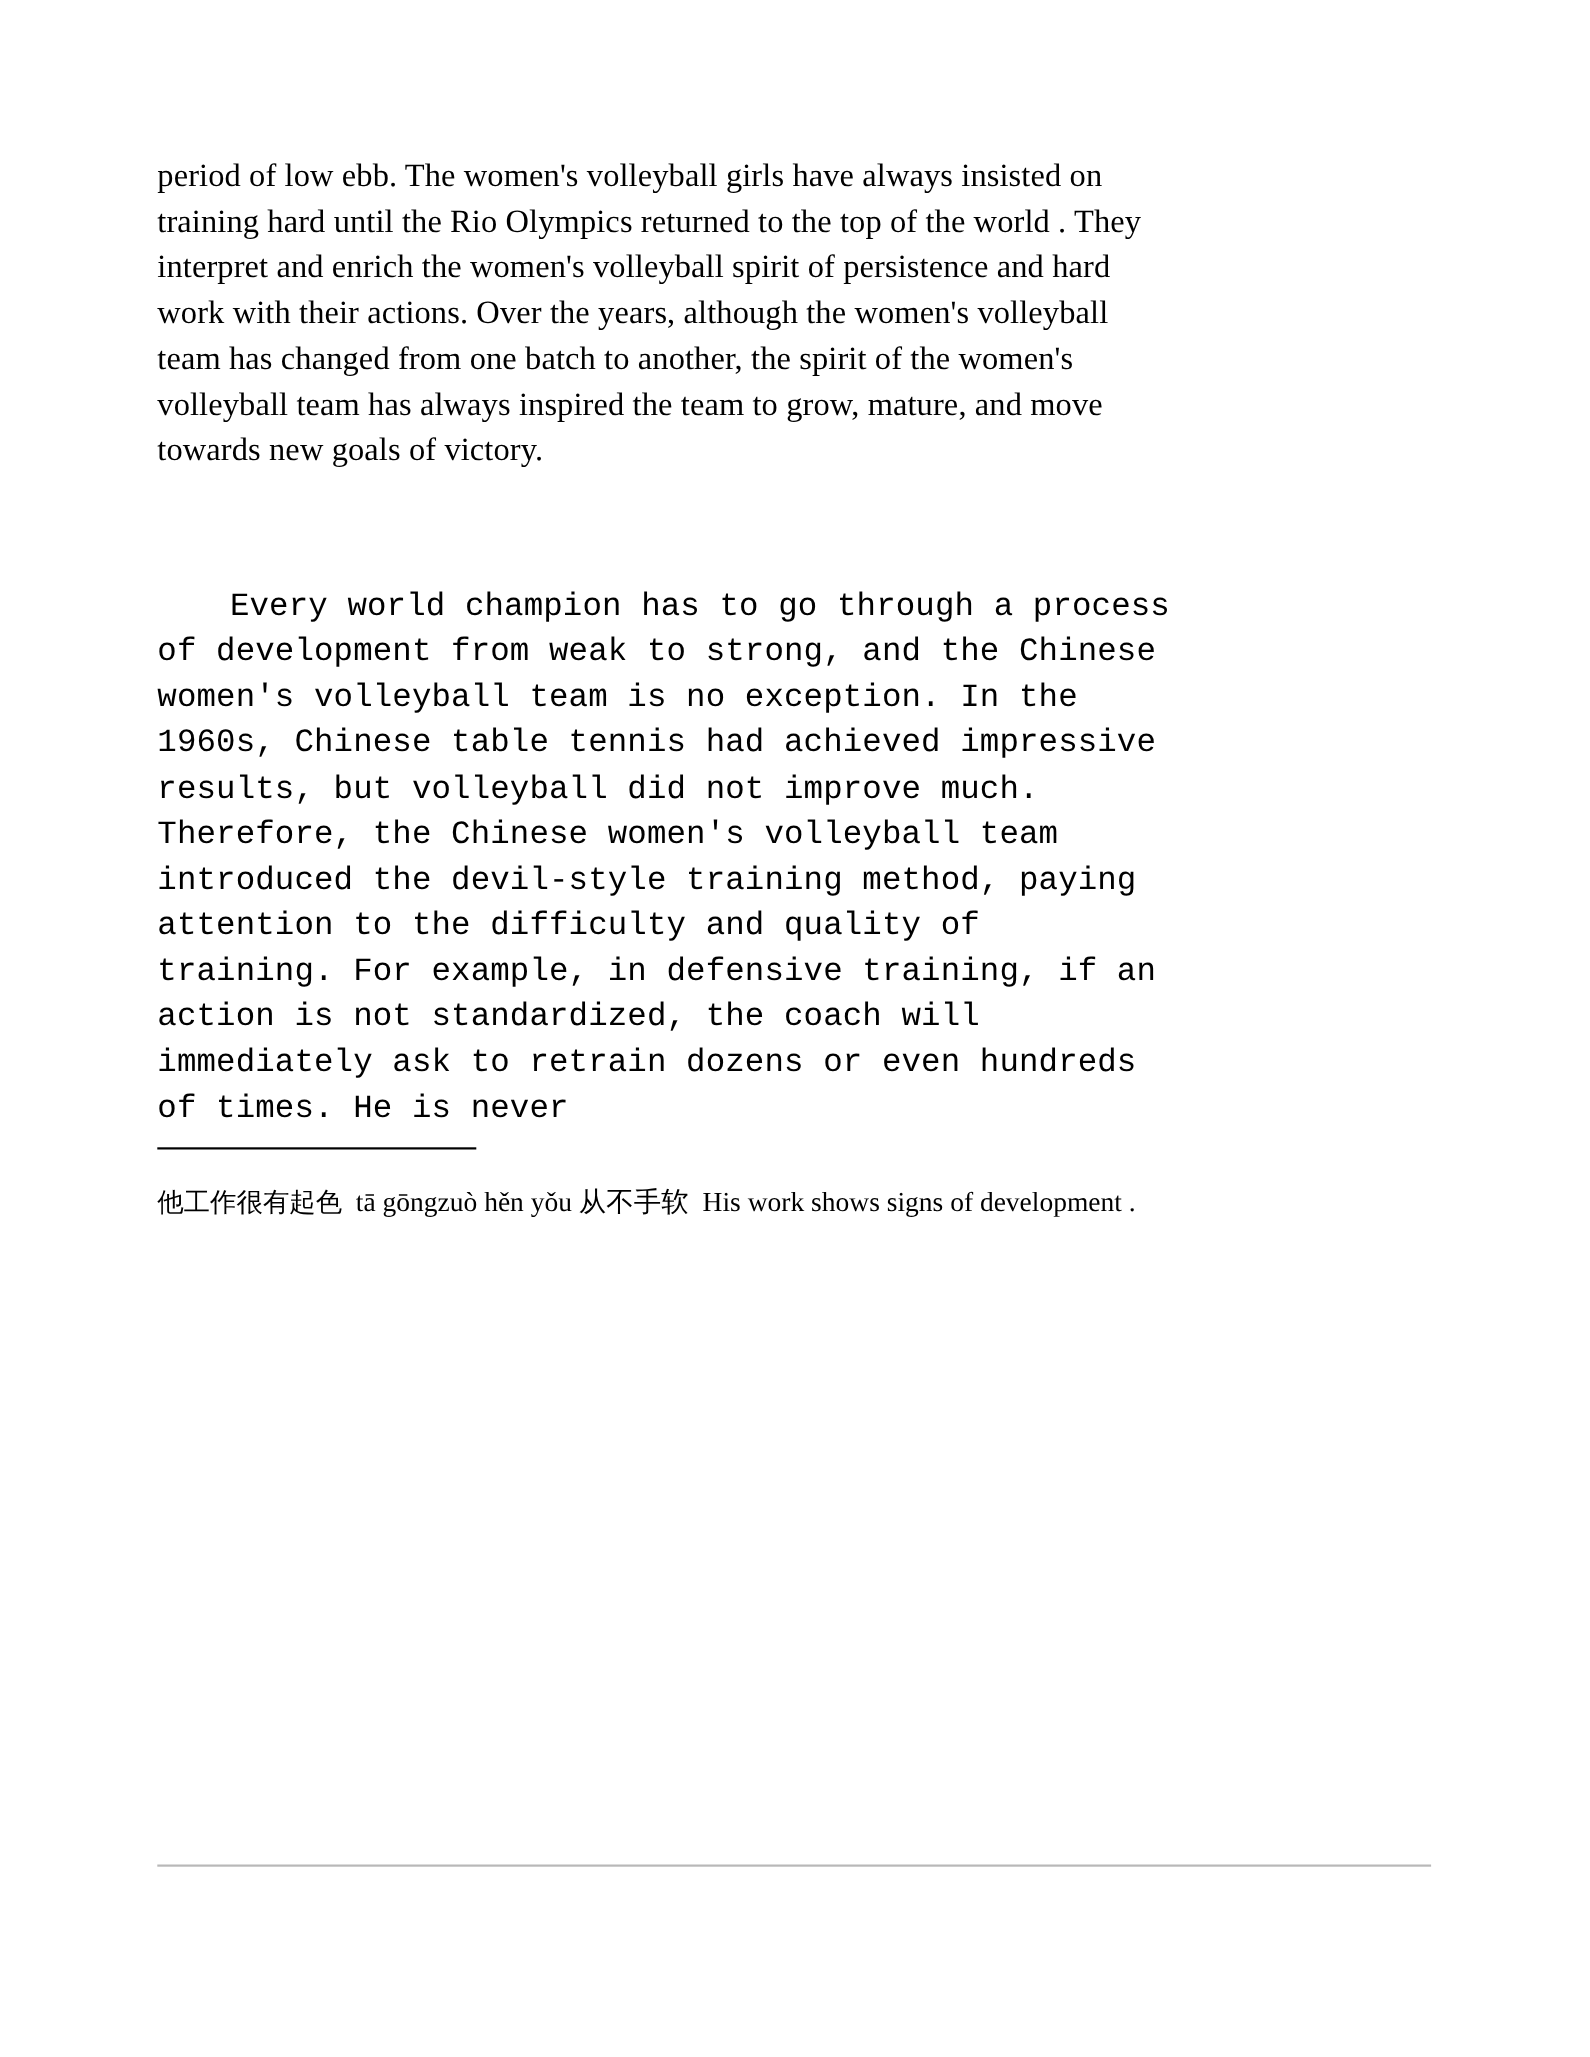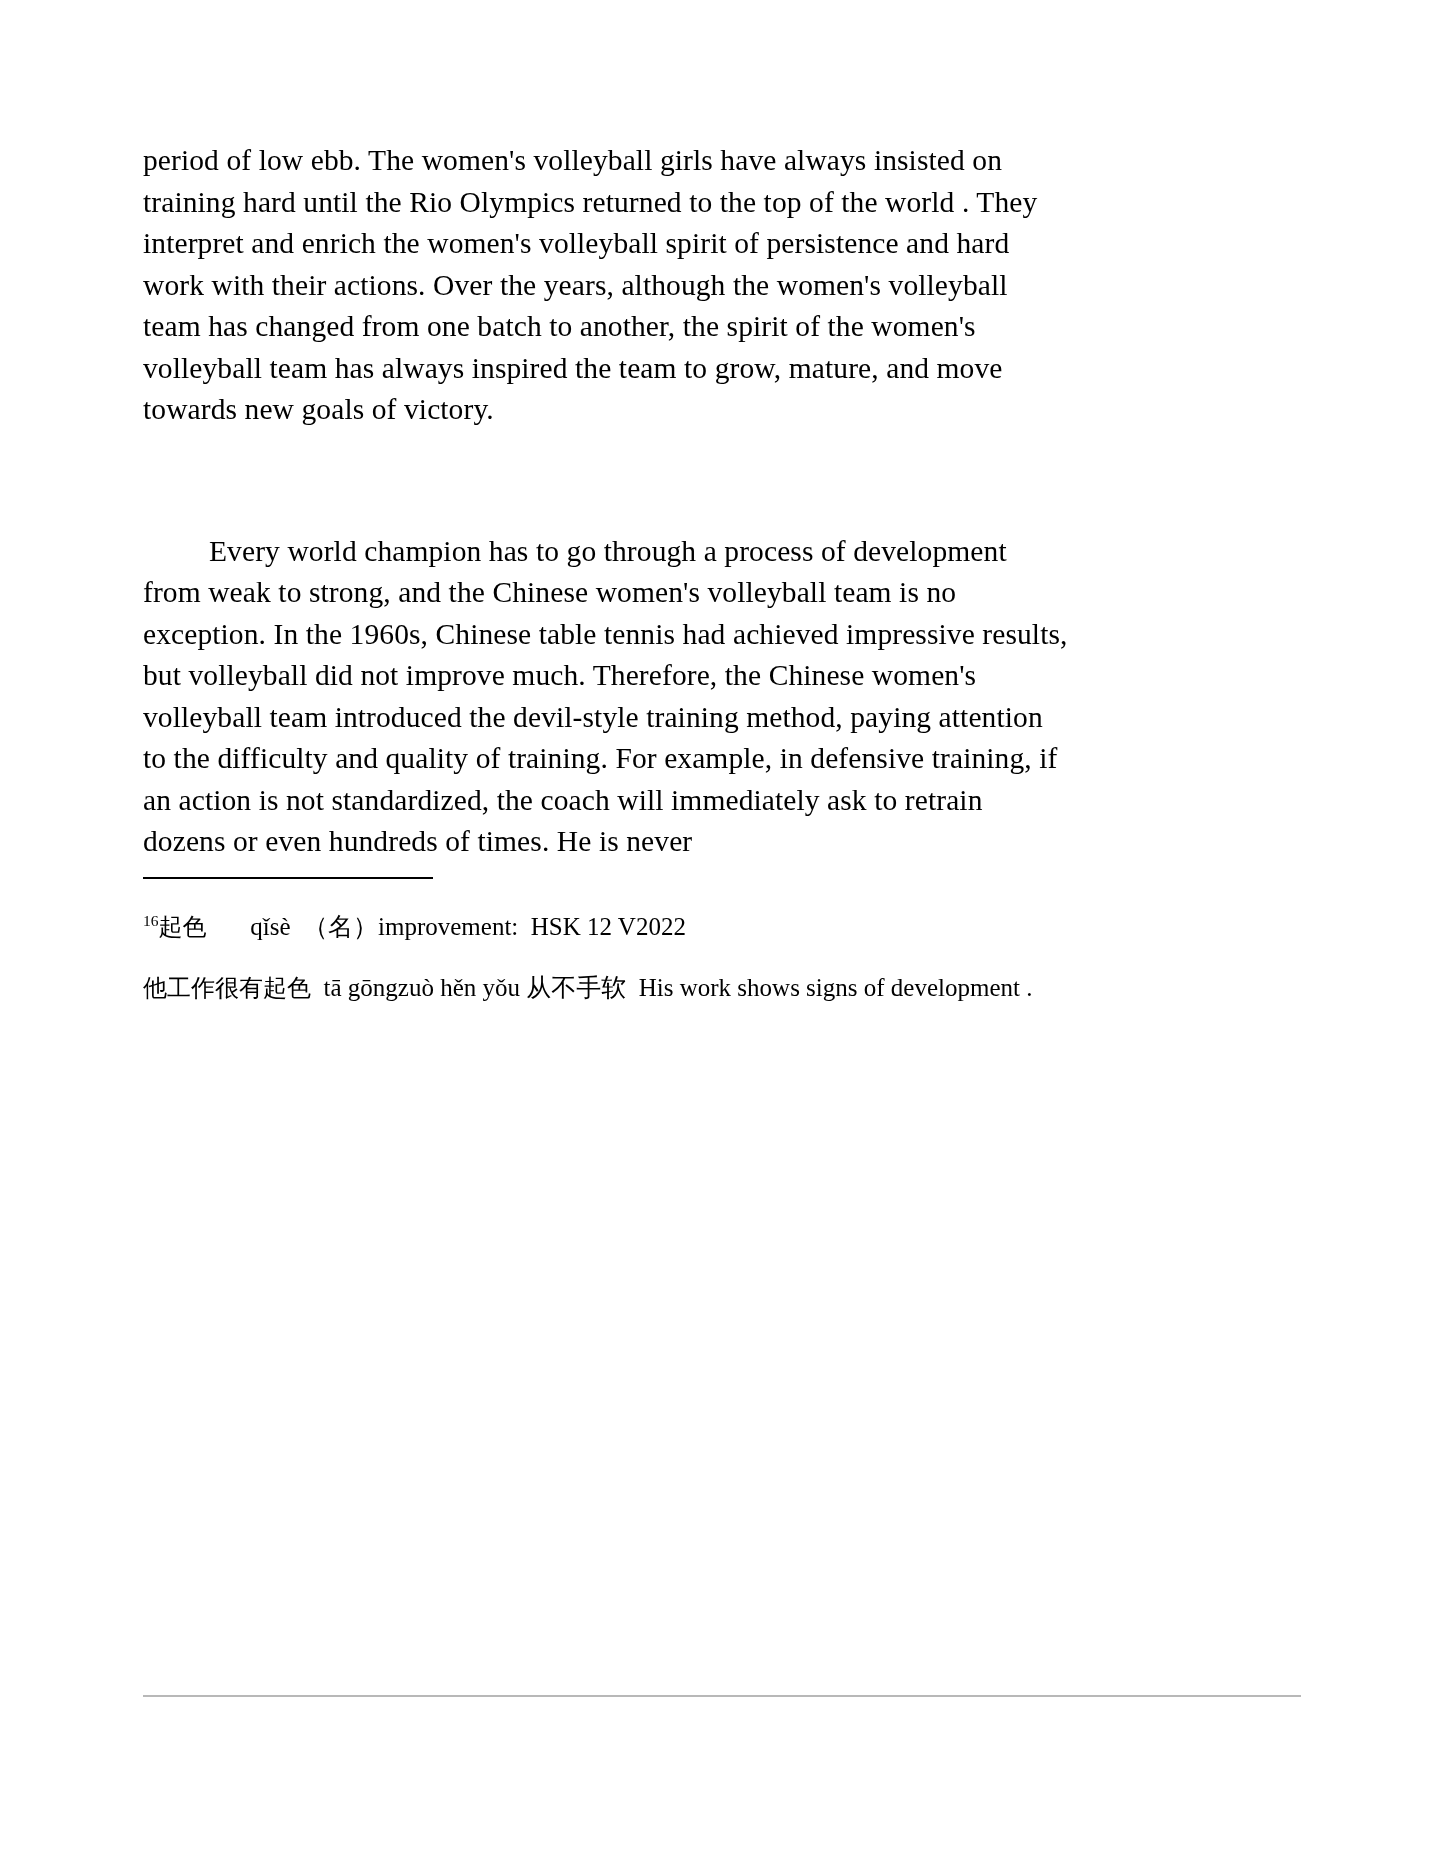--- a/index.html
+++ b/index.html
@@ -29,20 +29,21 @@
     font-family: "Liberation Serif", "DejaVu Serif", serif;
     font-size: 29.5px;
     line-height: 41.5px;
     text-align: left;
     margin: 0;
     color: #000;
     letter-spacing: 0.1px;
   }
   .para-en.indent {
     text-indent: 66px;
+    font-family: Liberation Mono, monospace;
   }
 
   
   .para-zh {
     font-family: "DejaVu Sans", sans-serif;
     font-size: 31px;
     line-height: 52px;
     text-align: justify;
     text-justify: inter-character;
     margin: 0;
@@ -141,21 +142,20 @@
     <div class="gap-md"></div>
 
     <p class="para-en indent">Every world champion has to go through a process of development from weak to strong, and the Chinese women's volleyball team is no exception. In the 1960s, Chinese table tennis had achieved impressive results, but volleyball did not improve much. Therefore, the Chinese women's volleyball team introduced the devil-style training method, paying attention to the difficulty and quality of training. For example, in defensive training, if an action is not standardized, the coach will immediately ask to retrain dozens or even hundreds of times. He is never</p>
 
     <div class="gap-sm"></div>
 
     <div class="fn-rule"></div>
 
     <div class="fn-block">
 
-      <p class="fn-line"><sup>16</sup><span class="zh-inline">起色</span><span>&nbsp;&nbsp;&nbsp;&nbsp;&nbsp;&nbsp;&nbsp;</span><span>qǐsè</span><span>&nbsp;&nbsp;</span><span>（名）improvement:  HSK 12 V2022</span></p>
 
       <p class="fn-line"><span class="zh-inline">他工作很有起色</span><span>&nbsp;&nbsp;</span><span>tā gōngzuò hěn yǒu 从不手软</span><span>&nbsp;&nbsp;</span><span>His work shows signs of development .</span></p>
 
 
     </div>
   </div>
 
   <div class="footer-rule"></div>
 
 

